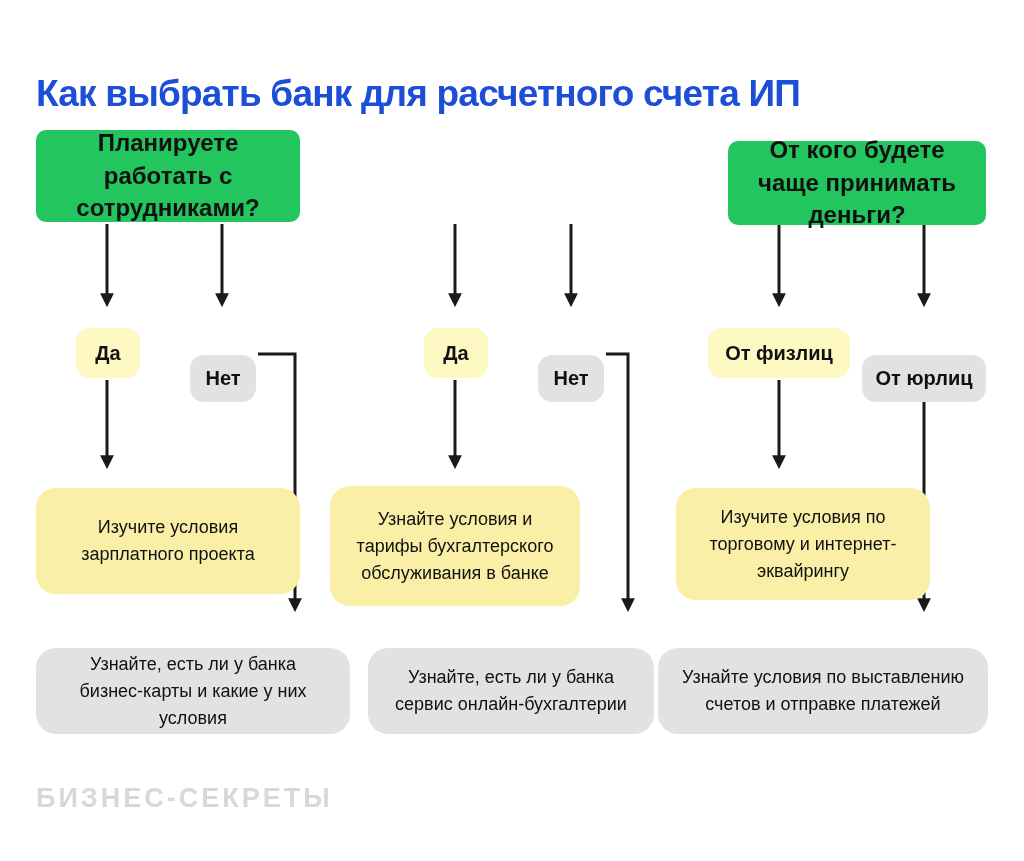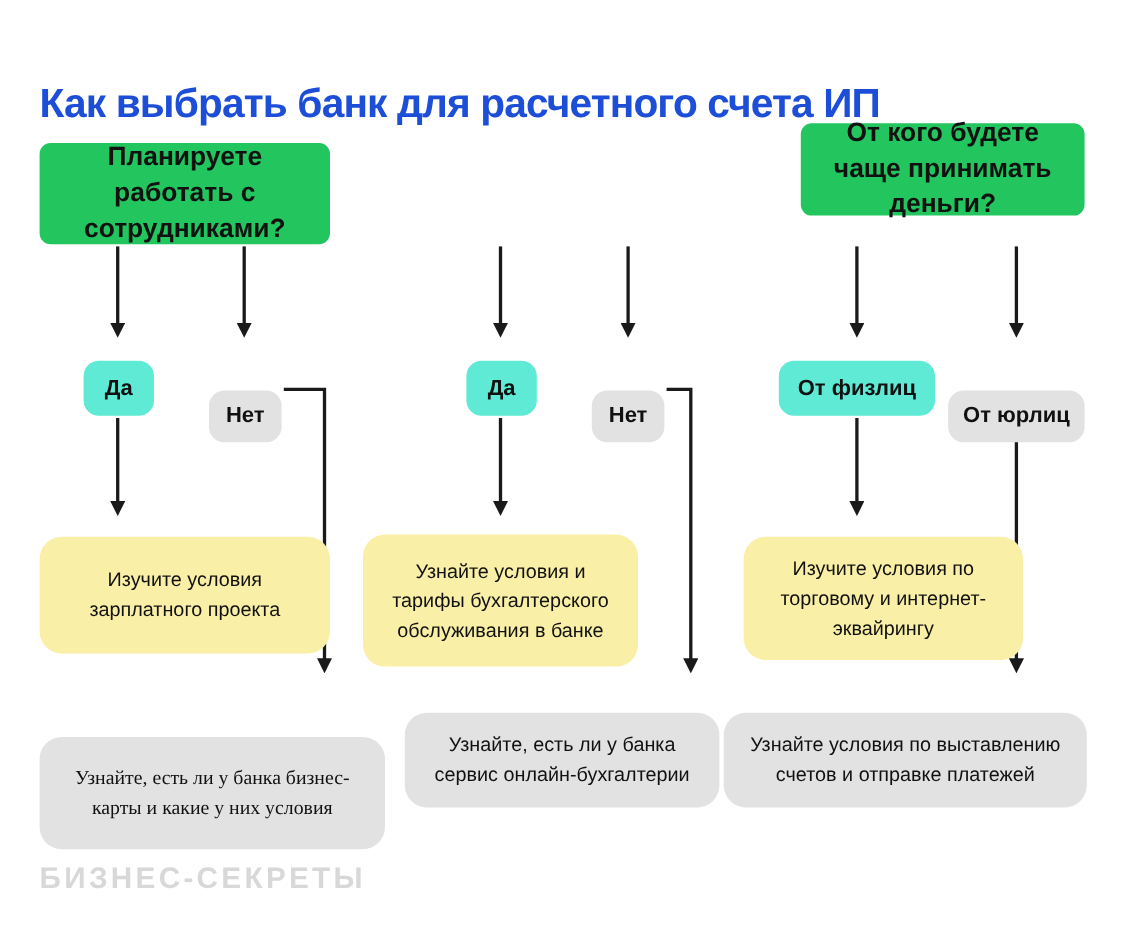--- a/index.html
+++ b/index.html
@@ -33,48 +33,48 @@
   .question {
     background: #22c55e;
     border-radius: 10px;
     font-size: 24px;
     font-weight: 700;
     line-height: 1.35;
     padding: 10px 18px;
   }
   .q1 { left: 36px;  top: 130px; width: 264px; height: 92px; }
   .q2 { left: 390px; top: 130px; width: 246px; height: 92px; }
-  .q3 { left: 728px; top: 112px; width: 258px; height: 84px; }
+  .q3 { left: 728px; top: 141px; width: 258px; height: 84px; }
   .chip {
     border-radius: 14px;
     font-size: 20px;
     font-weight: 700;
     padding: 0 10px;
   }
-  .chip.yellow { background: #5eead4; }
+  .chip.yellow { background: #fef9c3; }
   .chip.gray   { background: #E2E2E2; margin-top: 24px; }
   .c1a { left: 76px;  top: 328px; width: 64px;  height: 50px; }
   .c1b { left: 190px; top: 331px; width: 66px;  height: 47px; }
   .c2a { left: 424px; top: 328px; width: 64px;  height: 50px; }
   .c2b { left: 538px; top: 331px; width: 66px;  height: 47px; }
   .c3a { left: 708px; top: 328px; width: 142px; height: 50px; }
   .c3b { left: 862px; top: 331px; width: 124px; height: 47px; }
   .result {
     border-radius: 20px;
     font-size: 18px;
     font-weight: 500;
     line-height: 1.5;
     padding: 14px 20px;
   }
   .result.yellow { background: #FAEFA6; }
   .result.gray   { background: #E2E2E2; }
   .r1 { left: 36px;  top: 488px; width: 264px; height: 106px; }
   .r2 { left: 330px; top: 486px; width: 250px; height: 120px; }
   .r3 { left: 676px; top: 488px; width: 254px; height: 112px; }
-  .g1 { left: 36px;  top: 670px; width: 314px; height: 102px; font-family: Liberation Serif, serif; }
+  .g1 { left: 36px;  top: 648px; width: 314px; height: 86px; }
   .g2 { left: 368px; top: 648px; width: 286px; height: 86px; }
   .g3 { left: 658px; top: 648px; width: 330px; height: 86px; }
   .connectors {
     position: absolute;
     left: 0; top: 0;
     width: 1024px;
     height: 861px;
     pointer-events: none;
   }
   .footer-logo {

